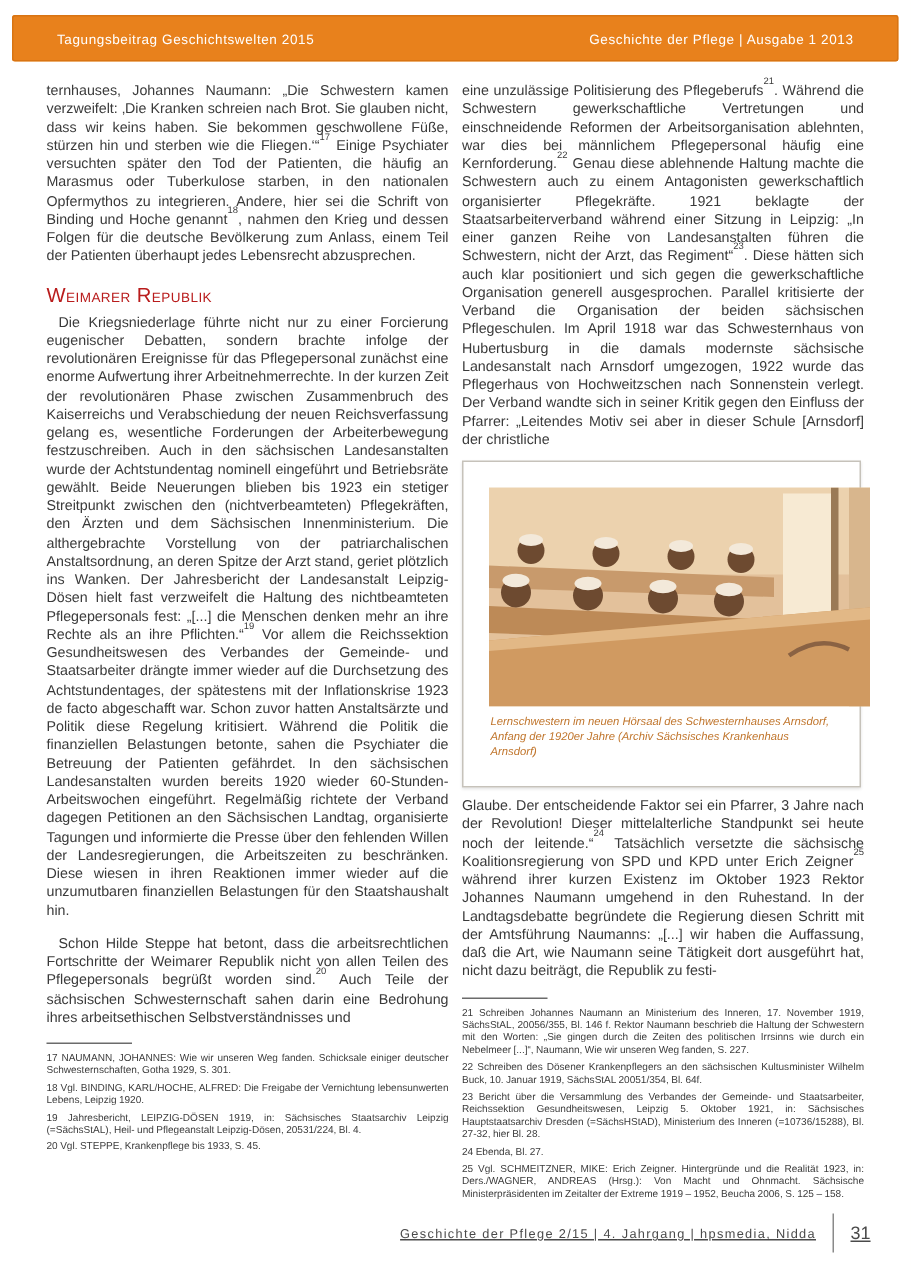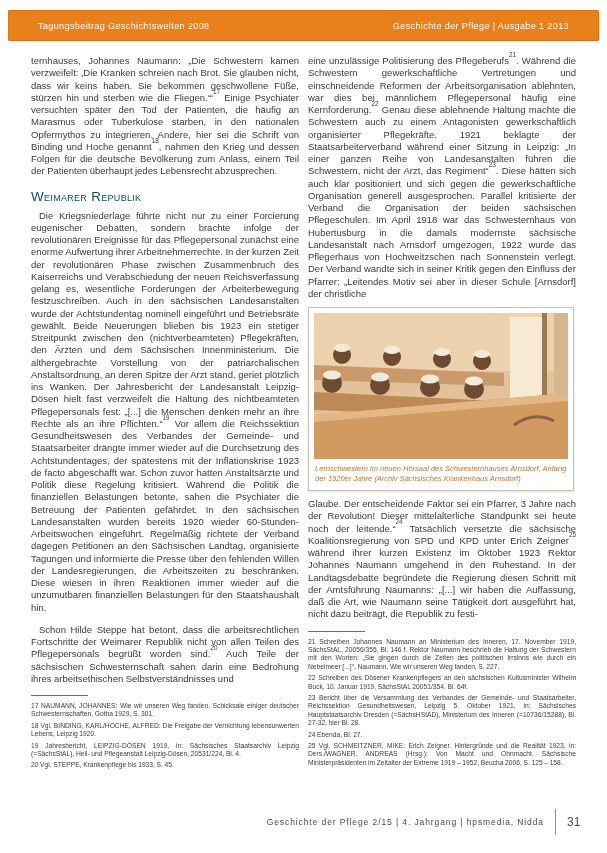--- a/index.html
+++ b/index.html
@@ -25,57 +25,57 @@
   }
   .col{width:268px;box-sizing:border-box;}
   p.body-text{
     margin:0;font-size:9.5px;line-height:12.25px;text-align:justify;
     hyphens:auto;-webkit-hyphens:auto;word-spacing:-0.2px;
   }
   p.body-text.indent{text-indent:8px;}
   p.body-text.gap-top{margin-top:10px;}
   h2.section-heading{
     margin:11px 0 6px 0;font-size:13.5px;line-height:15px;font-weight:normal;
-    font-variant:small-caps;color:#0c4a6e;letter-spacing:.3px;
+    font-variant:small-caps;color:#b91c1c;letter-spacing:.3px;
   }
   sup.fnref{font-size:6.3px;line-height:0;position:relative;top:-3px;letter-spacing:0;}
   
   .fn-rule{width:57px;height:1px;background:#6b6b6b;margin:10px 0 6px 0;}
   .footnotes p{
     margin:0 0 3px 0;font-size:6.7px;line-height:8.4px;text-align:justify;
     color:#3d3d3d;word-spacing:-0.2px;
   }
   
   figure.figure{
     margin:7px 0;border:1px solid #c6c2ba;background:#fff;
-    padding:5px;box-sizing:border-box;width:266px;
+    padding:17px;box-sizing:border-box;width:266px;
     box-shadow:0 1px 2px rgba(0,0,0,.12);
   }
   .photo{display:block;width:254px;height:146px;}
   figcaption.caption{
     margin:5px 1px 1px 1px;font-size:7.5px;line-height:10px;
     font-style:italic;color:#c0752c;text-align:left;
   }
   
   .footer{
     position:absolute;left:0;right:0;bottom:16px;height:30px;
     display:flex;align-items:center;justify-content:flex-end;
-    padding-right:24px;color:#4a4a4a;
+    padding-right:24px;color:#4a4a4a;text-decoration:underline;
   }
   .footer .journal{font-size:8.5px;letter-spacing:.9px;}
   .footer .vdiv{width:1px;height:26px;background:#8a8a8a;margin:0 11px;}
   .footer .pagenum{font-size:12px;min-width:16px;text-align:left;}
 </style>
 </head>
 <body>
 
 <div class="page">
 
   <div class="header-bar">
-    <span>Tagungsbeitrag Geschichtswelten 2008</span>
+    <span>Tagungsbeitrag Geschichtswelten 2015</span>
     <span>Geschichte der Pflege | Ausgabe 1 2013</span>
   </div>
 
   <div class="columns">
 
     <div class="col">
       <p class="body-text">ternhauses, Johannes Naumann: „Die Schwestern kamen verzweifelt: ‚Die Kranken schreien nach Brot. Sie glauben nicht, dass wir keins haben. Sie bekommen geschwollene Füße, stürzen hin und sterben wie die Fliegen.‘“<sup class="fnref">17</sup> Einige Psychiater versuchten später den Tod der Patienten, die häufig an Marasmus oder Tuberkulose starben, in den nationalen Opfermythos zu integrieren. Andere, hier sei die Schrift von Binding und Hoche genannt<sup class="fnref">18</sup>, nahmen den Krieg und dessen Folgen für die deutsche Bevölkerung zum Anlass, einem Teil der Patienten überhaupt jedes Lebensrecht abzusprechen.</p>
       <h2 class="section-heading">Weimarer Republik</h2>
       <p class="body-text indent">Die Kriegsniederlage führte nicht nur zu einer Forcierung eugenischer Debatten, sondern brachte infolge der revolutionären Ereignisse für das Pflegepersonal zunächst eine enorme Aufwertung ihrer Arbeitnehmerrechte. In der kurzen Zeit der revolutionären Phase zwischen Zusammenbruch des Kaiserreichs und Verabschiedung der neuen Reichsverfassung gelang es, wesentliche Forderungen der Arbeiterbewegung festzuschreiben. Auch in den sächsischen Landesanstalten wurde der Achtstundentag nominell eingeführt und Betriebsräte gewählt. Beide Neuerungen blieben bis 1923 ein stetiger Streitpunkt zwischen den (nichtverbeamteten) Pflegekräften, den Ärzten und dem Sächsischen Innenministerium. Die althergebrachte Vorstellung von der patriarchalischen Anstaltsordnung, an deren Spitze der Arzt stand, geriet plötzlich ins Wanken. Der Jahresbericht der Landesanstalt Leipzig-Dösen hielt fast verzweifelt die Haltung des nichtbeamteten Pflegepersonals fest: „[...] die Menschen denken mehr an ihre Rechte als an ihre Pflichten.“<sup class="fnref">19</sup> Vor allem die Reichssektion Gesundheitswesen des Verbandes der Gemeinde- und Staatsarbeiter drängte immer wieder auf die Durchsetzung des Achtstundentages, der spätestens mit der Inflationskrise 1923 de facto abgeschafft war. Schon zuvor hatten Anstaltsärzte und Politik diese Regelung kritisiert. Während die Politik die finanziellen Belastungen betonte, sahen die Psychiater die Betreuung der Patienten gefährdet. In den sächsischen Landesanstalten wurden bereits 1920 wieder 60-Stunden-Arbeitswochen eingeführt. Regelmäßig richtete der Verband dagegen Petitionen an den Sächsischen Landtag, organisierte Tagungen und informierte die Presse über den fehlenden Willen der Landesregierungen, die Arbeitszeiten zu beschränken. Diese wiesen in ihren Reaktionen immer wieder auf die unzumutbaren finanziellen Belastungen für den Staatshaushalt hin.</p>
       <p class="body-text indent gap-top">Schon Hilde Steppe hat betont, dass die arbeitsrechtlichen Fortschritte der Weimarer Republik nicht von allen Teilen des Pflegepersonals begrüßt worden sind.<sup class="fnref">20</sup> Auch Teile der sächsischen Schwesternschaft sahen darin eine Bedrohung ihres arbeitsethischen Selbstverständnisses und</p>

